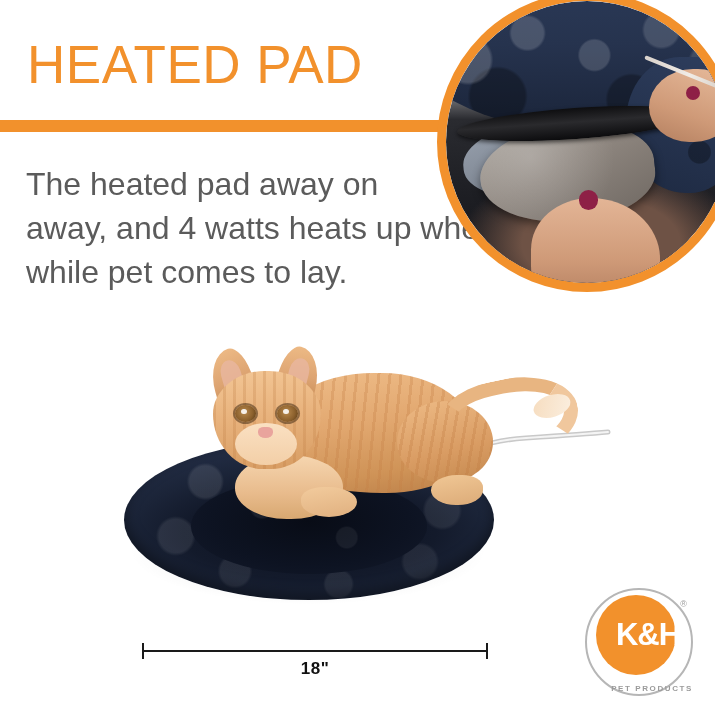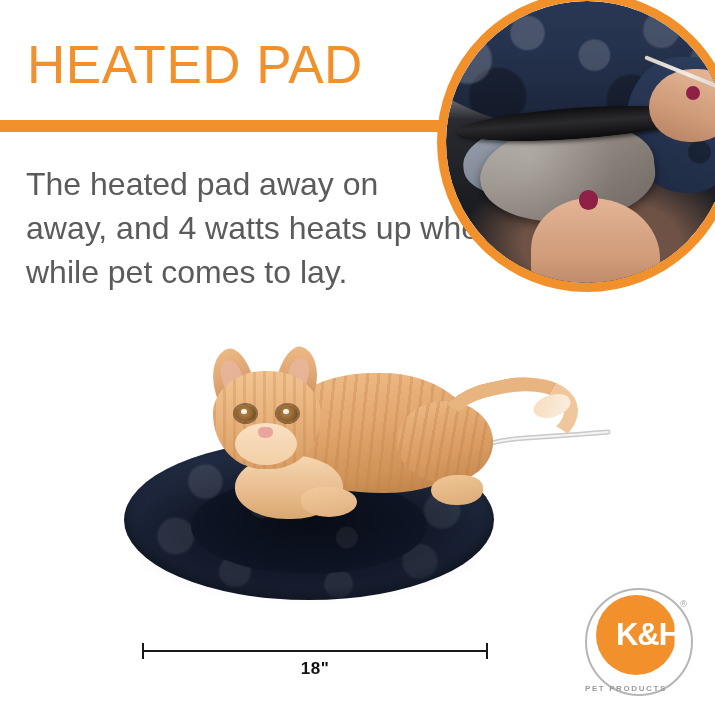--- a/index.html
+++ b/index.html
@@ -442,21 +442,21 @@
   .logo-reg {
     position: absolute;
     right: 6px; top: 11px;
     font-size: 9px;
     color: #9b9b9b;
   }
   .logo-tag {
     position: absolute;
     left: 0; bottom: 3px;
     width: 108px;
-    text-align: left;
+    text-align: right;
     font-size: 8px;
     font-weight: 700;
     letter-spacing: 1.6px;
     color: #9b9b9b;
   }
 </style>
 </head>
 <body>
 
 <div id="page">

